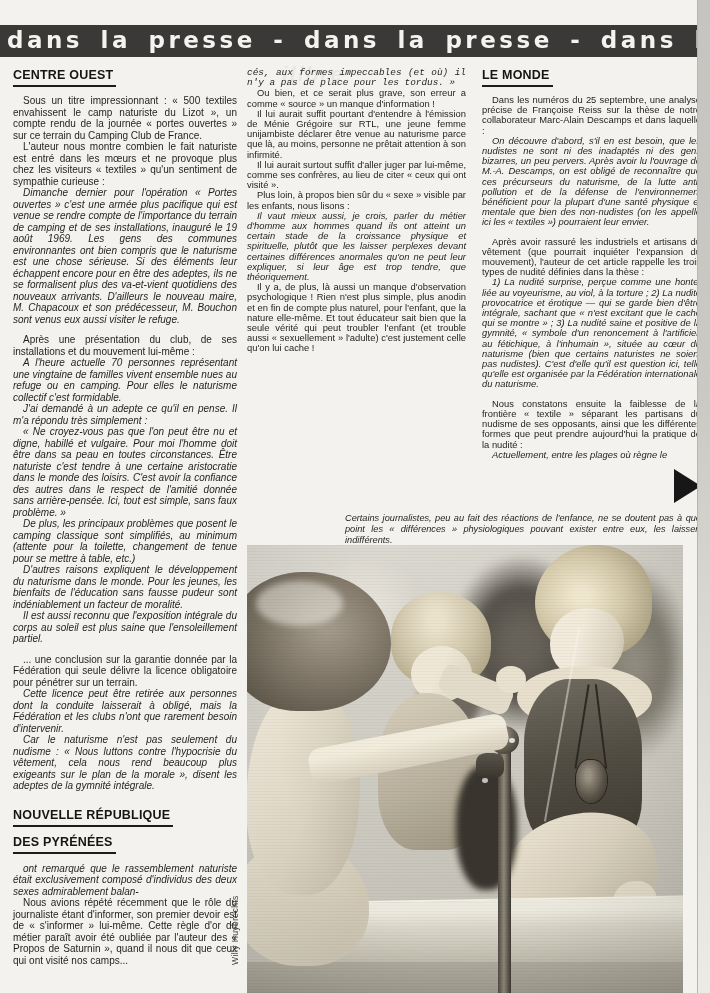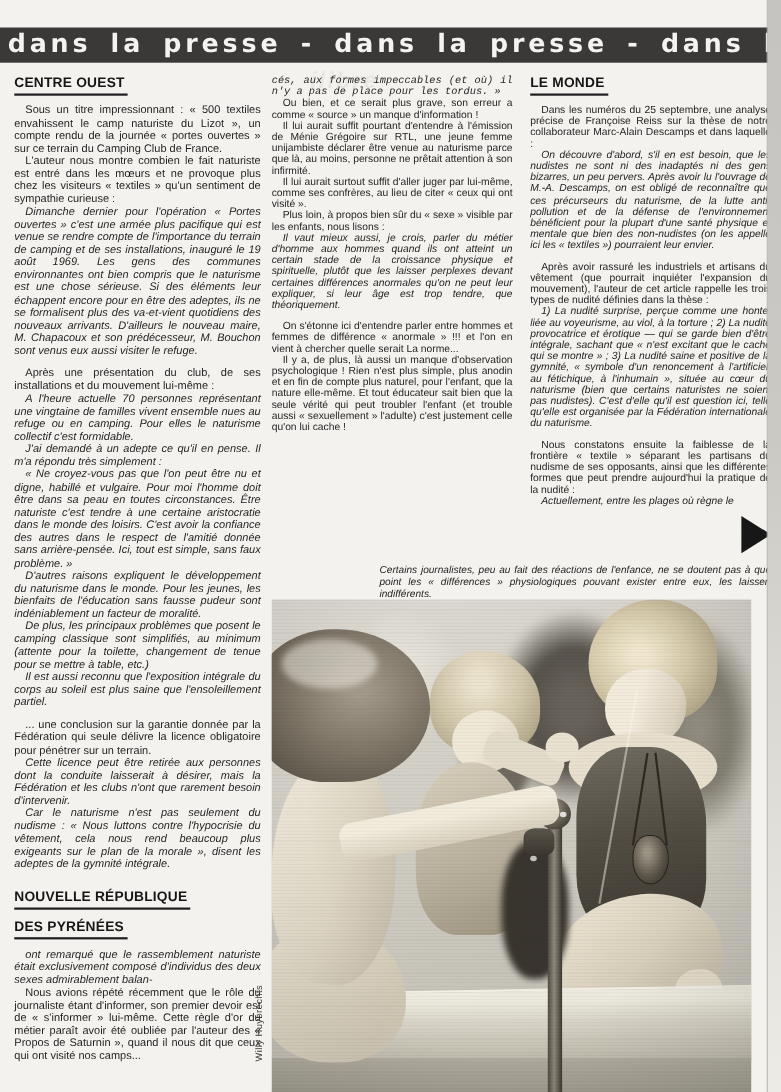--- a/index.html
+++ b/index.html
@@ -116,43 +116,42 @@
   <div class="col col-left">
     <section>
         <div class="heading">CENTRE OUEST</div>
         <p class="para">Sous un titre impressionnant : « 500 textiles envahissent le camp naturiste du Lizot », un compte rendu de la journée « portes ouvertes » sur ce terrain du Camping Club de France.</p>
         <p class="para">L'auteur nous montre combien le fait naturiste est entré dans les mœurs et ne provoque plus chez les visiteurs « textiles » qu'un sentiment de sympathie curieuse :</p>
         <p class="para it">Dimanche dernier pour l'opération « Portes ouvertes » c'est une armée plus pacifique qui est venue se rendre compte de l'importance du terrain de camping et de ses installations, inauguré le 19 août 1969. Les gens des communes environnantes ont bien compris que le naturisme est une chose sérieuse. Si des éléments leur échappent encore pour en être des adeptes, ils ne se formalisent plus des va-et-vient quotidiens des nouveaux arrivants. D'ailleurs le nouveau maire, M. Chapacoux et son prédécesseur, M. Bouchon sont venus eux aussi visiter le refuge.</p>
         <p class="para gap">Après une présentation du club, de ses installations et du mouvement lui-même :</p>
         <p class="para it">A l'heure actuelle 70 personnes représentant une vingtaine de familles vivent ensemble nues au refuge ou en camping. Pour elles le naturisme collectif c'est formidable.</p>
         <p class="para it">J'ai demandé à un adepte ce qu'il en pense. Il m'a répondu très simplement :</p>
         <p class="para it">« Ne croyez-vous pas que l'on peut être nu et digne, habillé et vulgaire. Pour moi l'homme doit être dans sa peau en toutes circonstances. Être naturiste c'est tendre à une certaine aristocratie dans le monde des loisirs. C'est avoir la confiance des autres dans le respect de l'amitié donnée sans arrière-pensée. Ici, tout est simple, sans faux problème. »</p>
+        <p class="para it">De plus, les principaux problèmes que posent le camping classique sont simplifiés, au minimum (attente pour la toilette, changement de tenue pour se mettre à table, etc.)</p>
         <p class="para it">D'autres raisons expliquent le développement du naturisme dans le monde. Pour les jeunes, les bienfaits de l'éducation sans fausse pudeur sont indéniablement un facteur de moralité.</p>
-        <p class="para it">De plus, les principaux problèmes que posent le camping classique sont simplifiés, au minimum (attente pour la toilette, changement de tenue pour se mettre à table, etc.)</p>
         <p class="para it">Il est aussi reconnu que l'exposition intégrale du corps au soleil est plus saine que l'ensoleillement partiel.</p>
         <p class="para gap">... une conclusion sur la garantie donnée par la Fédération qui seule délivre la licence obligatoire pour pénétrer sur un terrain.</p>
-        <p class="para it">Cette licence peut être retirée aux personnes dont la conduite laisserait à désirer, mais la Fédération et les clubs n'ont que rarement besoin d'intervenir.</p>
+        <p class="para it">Cette licence peut être retirée aux personnes dont la conduite laisserait à obligé, mais la Fédération et les clubs n'ont que rarement besoin d'intervenir.</p>
         <p class="para it">Car le naturisme n'est pas seulement du nudisme : « Nous luttons contre l'hypocrisie du vêtement, cela nous rend beaucoup plus exigeants sur le plan de la morale », disent les adeptes de la gymnité intégrale.</p>
       </section>
     <section class="article-gap">
         <div class="heading">NOUVELLE RÉPUBLIQUE</div>
         <div class="heading">DES PYRÉNÉES</div>
         <p class="para it gap">ont remarqué que le rassemblement naturiste était exclusivement composé d'individus des deux sexes admirablement balan-</p>
         <p class="para">Nous avions répété récemment que le rôle du journaliste étant d'informer, son premier devoir est de « s'informer » lui-même. Cette règle d'or du métier paraît avoir été oubliée par l'auteur des « Propos de Saturnin », quand il nous dit que ceux qui ont visité nos camps...</p>
       </section>
   </div>
 
   <div class="col col-mid">
       <p class="para it ni">cés, aux formes impeccables (et où) il n'y a pas de place pour les tordus. »</p>
       <p class="para">Ou bien, et ce serait plus grave, son erreur a comme « source » un manque d'information !</p>
       <p class="para">Il lui aurait suffit pourtant d'entendre à l'émission de Ménie Grégoire sur RTL, une jeune femme unijambiste déclarer être venue au naturisme parce que là, au moins, personne ne prêtait attention à son infirmité.</p>
       <p class="para">Il lui aurait surtout suffit d'aller juger par lui-même, comme ses confrères, au lieu de citer « ceux qui ont visité ».</p>
       <p class="para">Plus loin, à propos bien sûr du « sexe » visible par les enfants, nous lisons :</p>
       <p class="para it">Il vaut mieux aussi, je crois, parler du métier d'homme aux hommes quand ils ont atteint un certain stade de la croissance physique et spirituelle, plutôt que les laisser perplexes devant certaines différences anormales qu'on ne peut leur expliquer, si leur âge est trop tendre, que théoriquement.</p>
-      <p class="para gap">On s'étonne ici d'entendre parler entre hommes et femmes de différence « anormale » !!! et l'on en vient à chercher quelle serait La norme...</p>
       <p class="para">Il y a, de plus, là aussi un manque d'observation psychologique ! Rien n'est plus simple, plus anodin et en fin de compte plus naturel, pour l'enfant, que la nature elle-même. Et tout éducateur sait bien que la seule vérité qui peut troubler l'enfant (et trouble aussi « sexuellement » l'adulte) c'est justement celle qu'on lui cache !</p>
     </div>
 
   <div class="col col-right">
       <div class="heading">LE MONDE</div>
       <p class="para">Dans les numéros du 25 septembre, une analyse précise de Françoise Reiss sur la thèse de notre collaborateur Marc-Alain Descamps et dans laquelle :</p>
       <p class="para it">On découvre d'abord, s'il en est besoin, que les nudistes ne sont ni des inadaptés ni des gens bizarres, un peu pervers. Après avoir lu l'ouvrage de M.-A. Descamps, on est obligé de reconnaître que ces précurseurs du naturisme, de la lutte anti-pollution et de la défense de l'environnement bénéficient pour la plupart d'une santé physique et mentale que bien des non-nudistes (on les appelle ici les « textiles ») pourraient leur envier.</p>
       <p class="para gap">Après avoir rassuré les industriels et artisans du vêtement (que pourrait inquiéter l'expansion du mouvement), l'auteur de cet article rappelle les trois types de nudité définies dans la thèse :</p>
       <p class="para it">1) La nudité surprise, perçue comme une honte, liée au voyeurisme, au viol, à la torture ; 2) La nudité provocatrice et érotique — qui se garde bien d'être intégrale, sachant que « n'est excitant que le caché qui se montre » ; 3) La nudité saine et positive de la gymnité, « symbole d'un renoncement à l'artificiel, au fétichique, à l'inhumain », située au cœur du naturisme (bien que certains naturistes ne soient pas nudistes). C'est d'elle qu'il est question ici, telle qu'elle est organisée par la Fédération internationale du naturisme.</p>
       <p class="para gap">Nous constatons ensuite la faiblesse de la frontière « textile » séparant les partisans du nudisme de ses opposants, ainsi que les différentes formes que peut prendre aujourd'hui la pratique de la nudité :</p>

